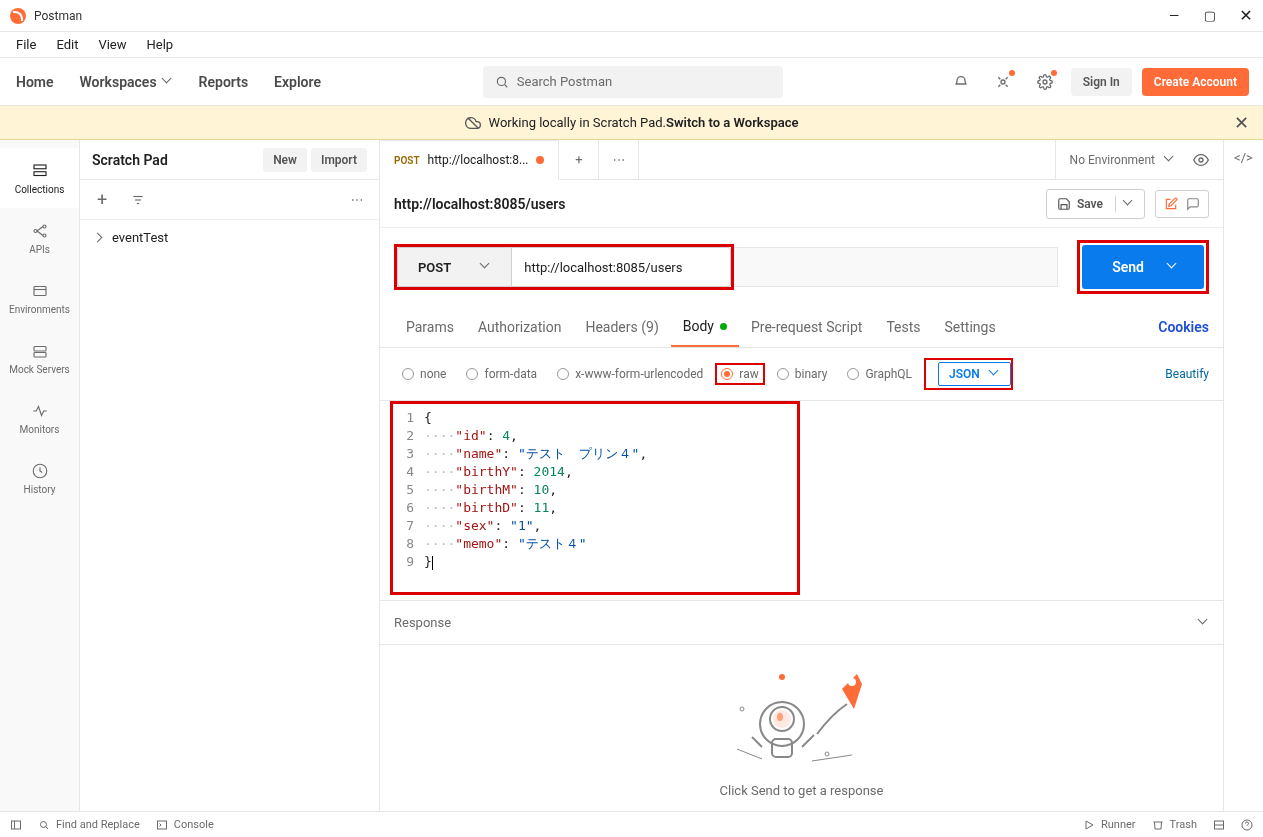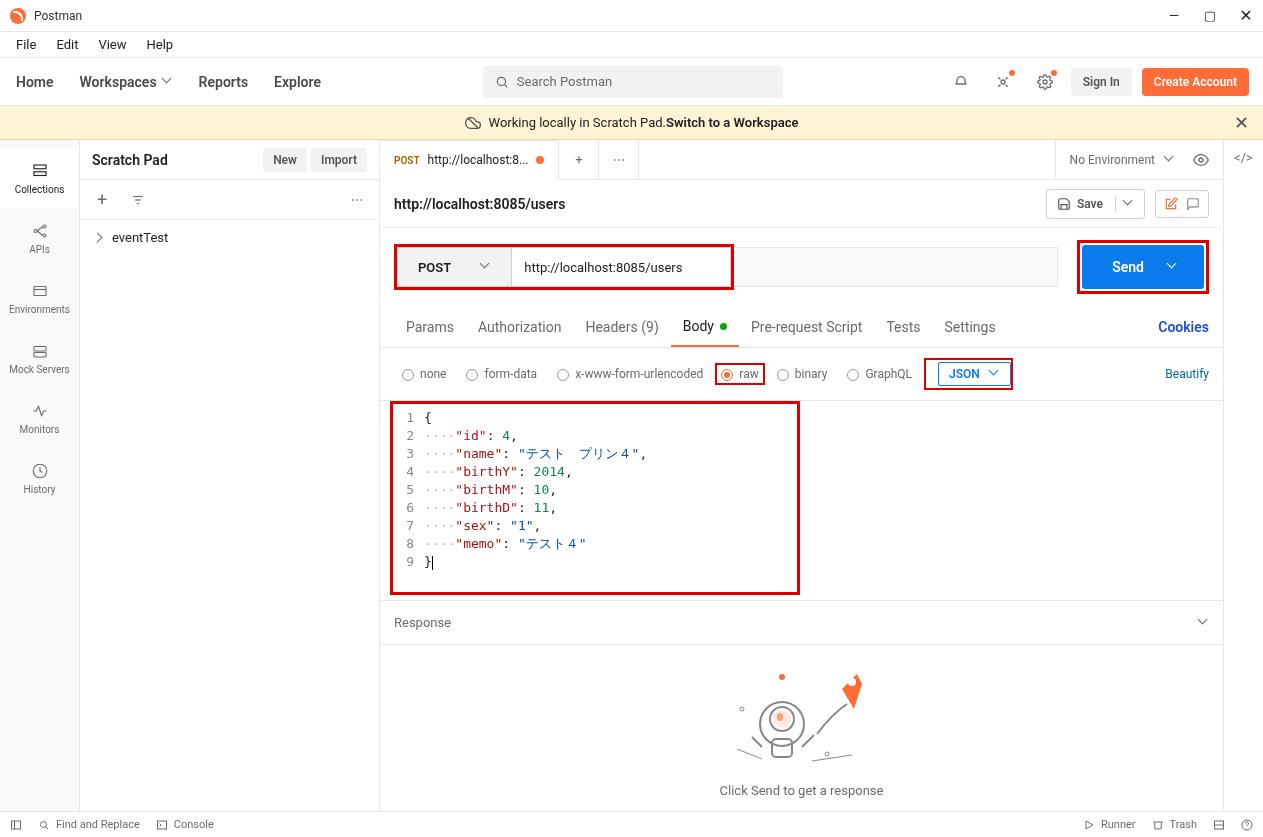--- a/index.html
+++ b/index.html
@@ -68,21 +68,21 @@
   .urlrest{flex:1;height:40px;border:1px solid #e6e6e6;border-left:none;background:#f9f9f9;}
   .sendwrap{margin-left:19px;}
   .sendbtn{height:44px;background:#097bed;color:#fff;border-radius:3px;display:flex;align-items:center;padding:0 26px 0 30px;gap:24px;font-weight:600;font-size:14px;}
   .sendbtn .chev::before{border-color:#fff;}
   .reqtabs{display:flex;align-items:center;padding:0 14px;height:42px;border-bottom:1px solid #e6e6e6;gap:0;font-size:14px;color:#6b6b6b;}
   .reqtabs .rtab{padding:11px 12px;cursor:pointer; display:flex; align-items:center; gap:6px;}
   .reqtabs .rtab.active{color:#212121;border-bottom:2px solid #ff6c37;margin-bottom:-1px;}
   .greendot{width:7px;height:7px;border-radius:50%;background:#0a0;display:inline-block;}
   .reqtabs .cookies{margin-left:auto;color:#1d4ed8;font-weight:600;}
   .bodytypes{display:flex;align-items:center;padding:10px 14px;gap:4px;font-size:12px;color:#6b6b6b;border-bottom:1px solid #e6e6e6;}
-  .radioopt{display:flex;align-items:flex-end;gap:6px;padding:4px 8px;}
+  .radioopt{display:flex;align-items:center;gap:6px;padding:4px 8px;}
   .rdot{width:12px;height:12px;border-radius:50%;border:1.5px solid #999;display:inline-block;position:relative;}
   .rdot.sel{border-color:#ff6c37;}
   .rdot.sel::after{content:'';position:absolute;inset:2px;border-radius:50%;background:#ff6c37;}
   .jsonsel{border:1.5px solid #097bed;border-radius:2px;padding:4px 10px;color:#097bed;display:flex;align-items:center;gap:10px;font-weight:600;margin-left:8px;}
   .jsonsel .chev::before{border-color:#097bed;}
   .beautify{margin-left:auto;color:#0369a1;font-weight:400;}
   .editor{display:flex;font-family:Consolas,Monaco,monospace;font-size:13px;line-height:18px;min-height:200px;border-bottom:1px solid #e6e6e6;position:relative;padding:6px 14px 6px 0;}
   .editor .gutter{width:44px;text-align:right;color:#888;padding:2px 10px 2px 0;user-select:none;}
   .editor .code{flex:1;padding:2px 0;white-space:pre;position:relative;}
   .k{color:#a31515;}

